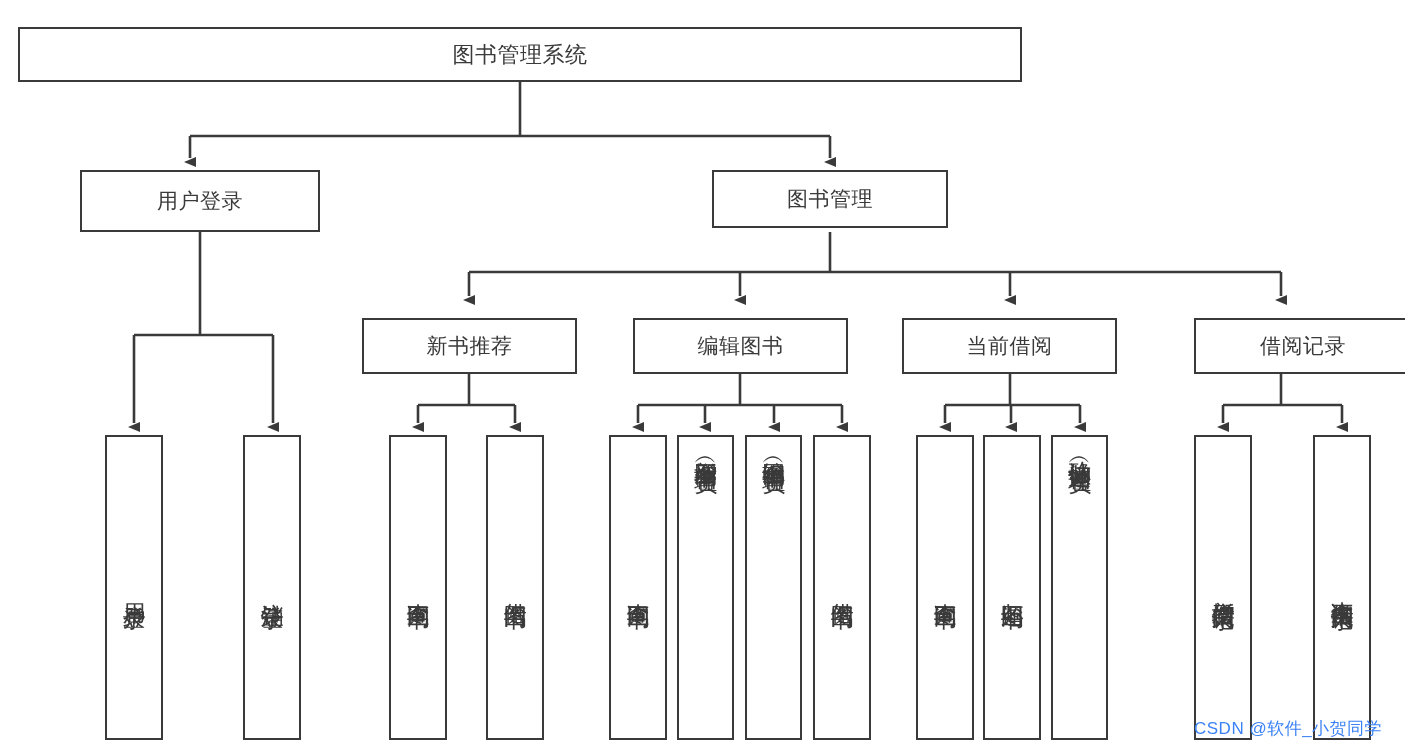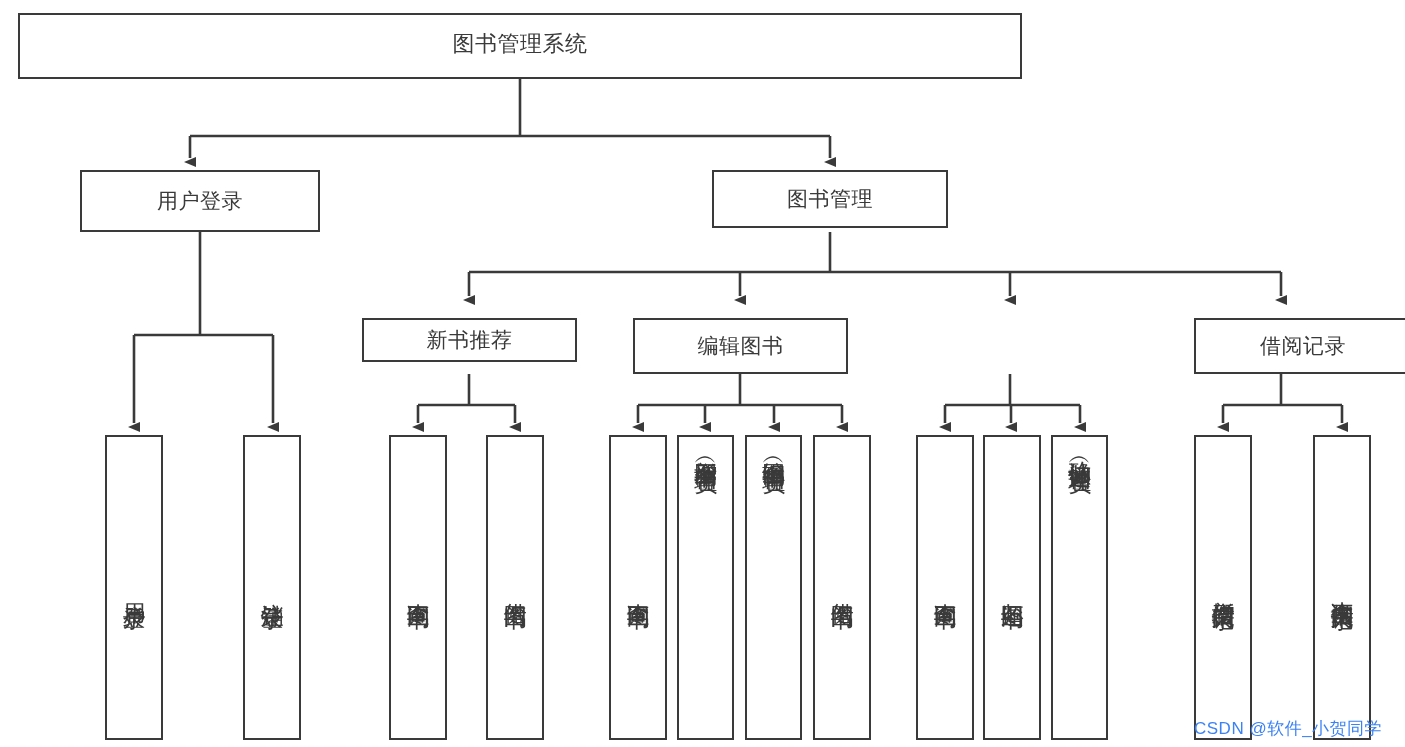--- a/index.html
+++ b/index.html
@@ -120,37 +120,40 @@
       <path d="M 1011 405 L 1011 423" marker-end="url(#arrow)"></path>
       <path d="M 1080 405 L 1080 423" marker-end="url(#arrow)"></path>
 
       <path d="M 1281 374 L 1281 405"></path>
       <path d="M 1223 405 L 1342 405"></path>
       <path d="M 1223 405 L 1223 423" marker-end="url(#arrow)"></path>
       <path d="M 1342 405 L 1342 423" marker-end="url(#arrow)"></path>
     </g>
   </svg>
 
-  <div class="node root horiz" style="left:18px; top:13px; width:1004px; height:66px;font-family:Liberation Mono, monospace;">
+  <div class="node root horiz" style="left:18px; top:27px; width:1004px; height:55px;">
     <span class="lbl">图书管理系统</span>
   </div>
 
   <div class="node horiz" style="left:80px; top:170px; width:240px; height:62px;">
     <span class="lbl">用户登录</span>
   </div>
   <div class="node horiz" style="left:712px; top:170px; width:236px; height:58px;">
     <span class="lbl">图书管理</span>
   </div>
 
-  <div class="node horiz" style="left:362px; top:318px; width:215px; height:44px;">
+  <div class="node horiz" style="left:362px; top:318px; width:215px; height:56px;">
     <span class="lbl">新书推荐</span>
   </div>
   <div class="node horiz" style="left:633px; top:318px; width:215px; height:56px;">
     <span class="lbl">编辑图书</span>
   </div>
+  <div class="node horiz" style="left:902px; top:318px; width:215px; height:56px;">
+    <span class="lbl">当前借阅</span>
+  </div>
   <div class="node horiz" style="left:1172px; top:318px; width:218px; height:56px;margin-left:22px;">
     <span class="lbl">借阅记录</span>
   </div>
 
   <div class="node vert centered" style="left:105px; top:435px; width:58px; height:305px;">
     <span class="lbl">用户登录</span>
   </div>
   <div class="node vert centered" style="left:243px; top:435px; width:58px; height:305px;">
     <span class="lbl">注销登录</span>
   </div>

